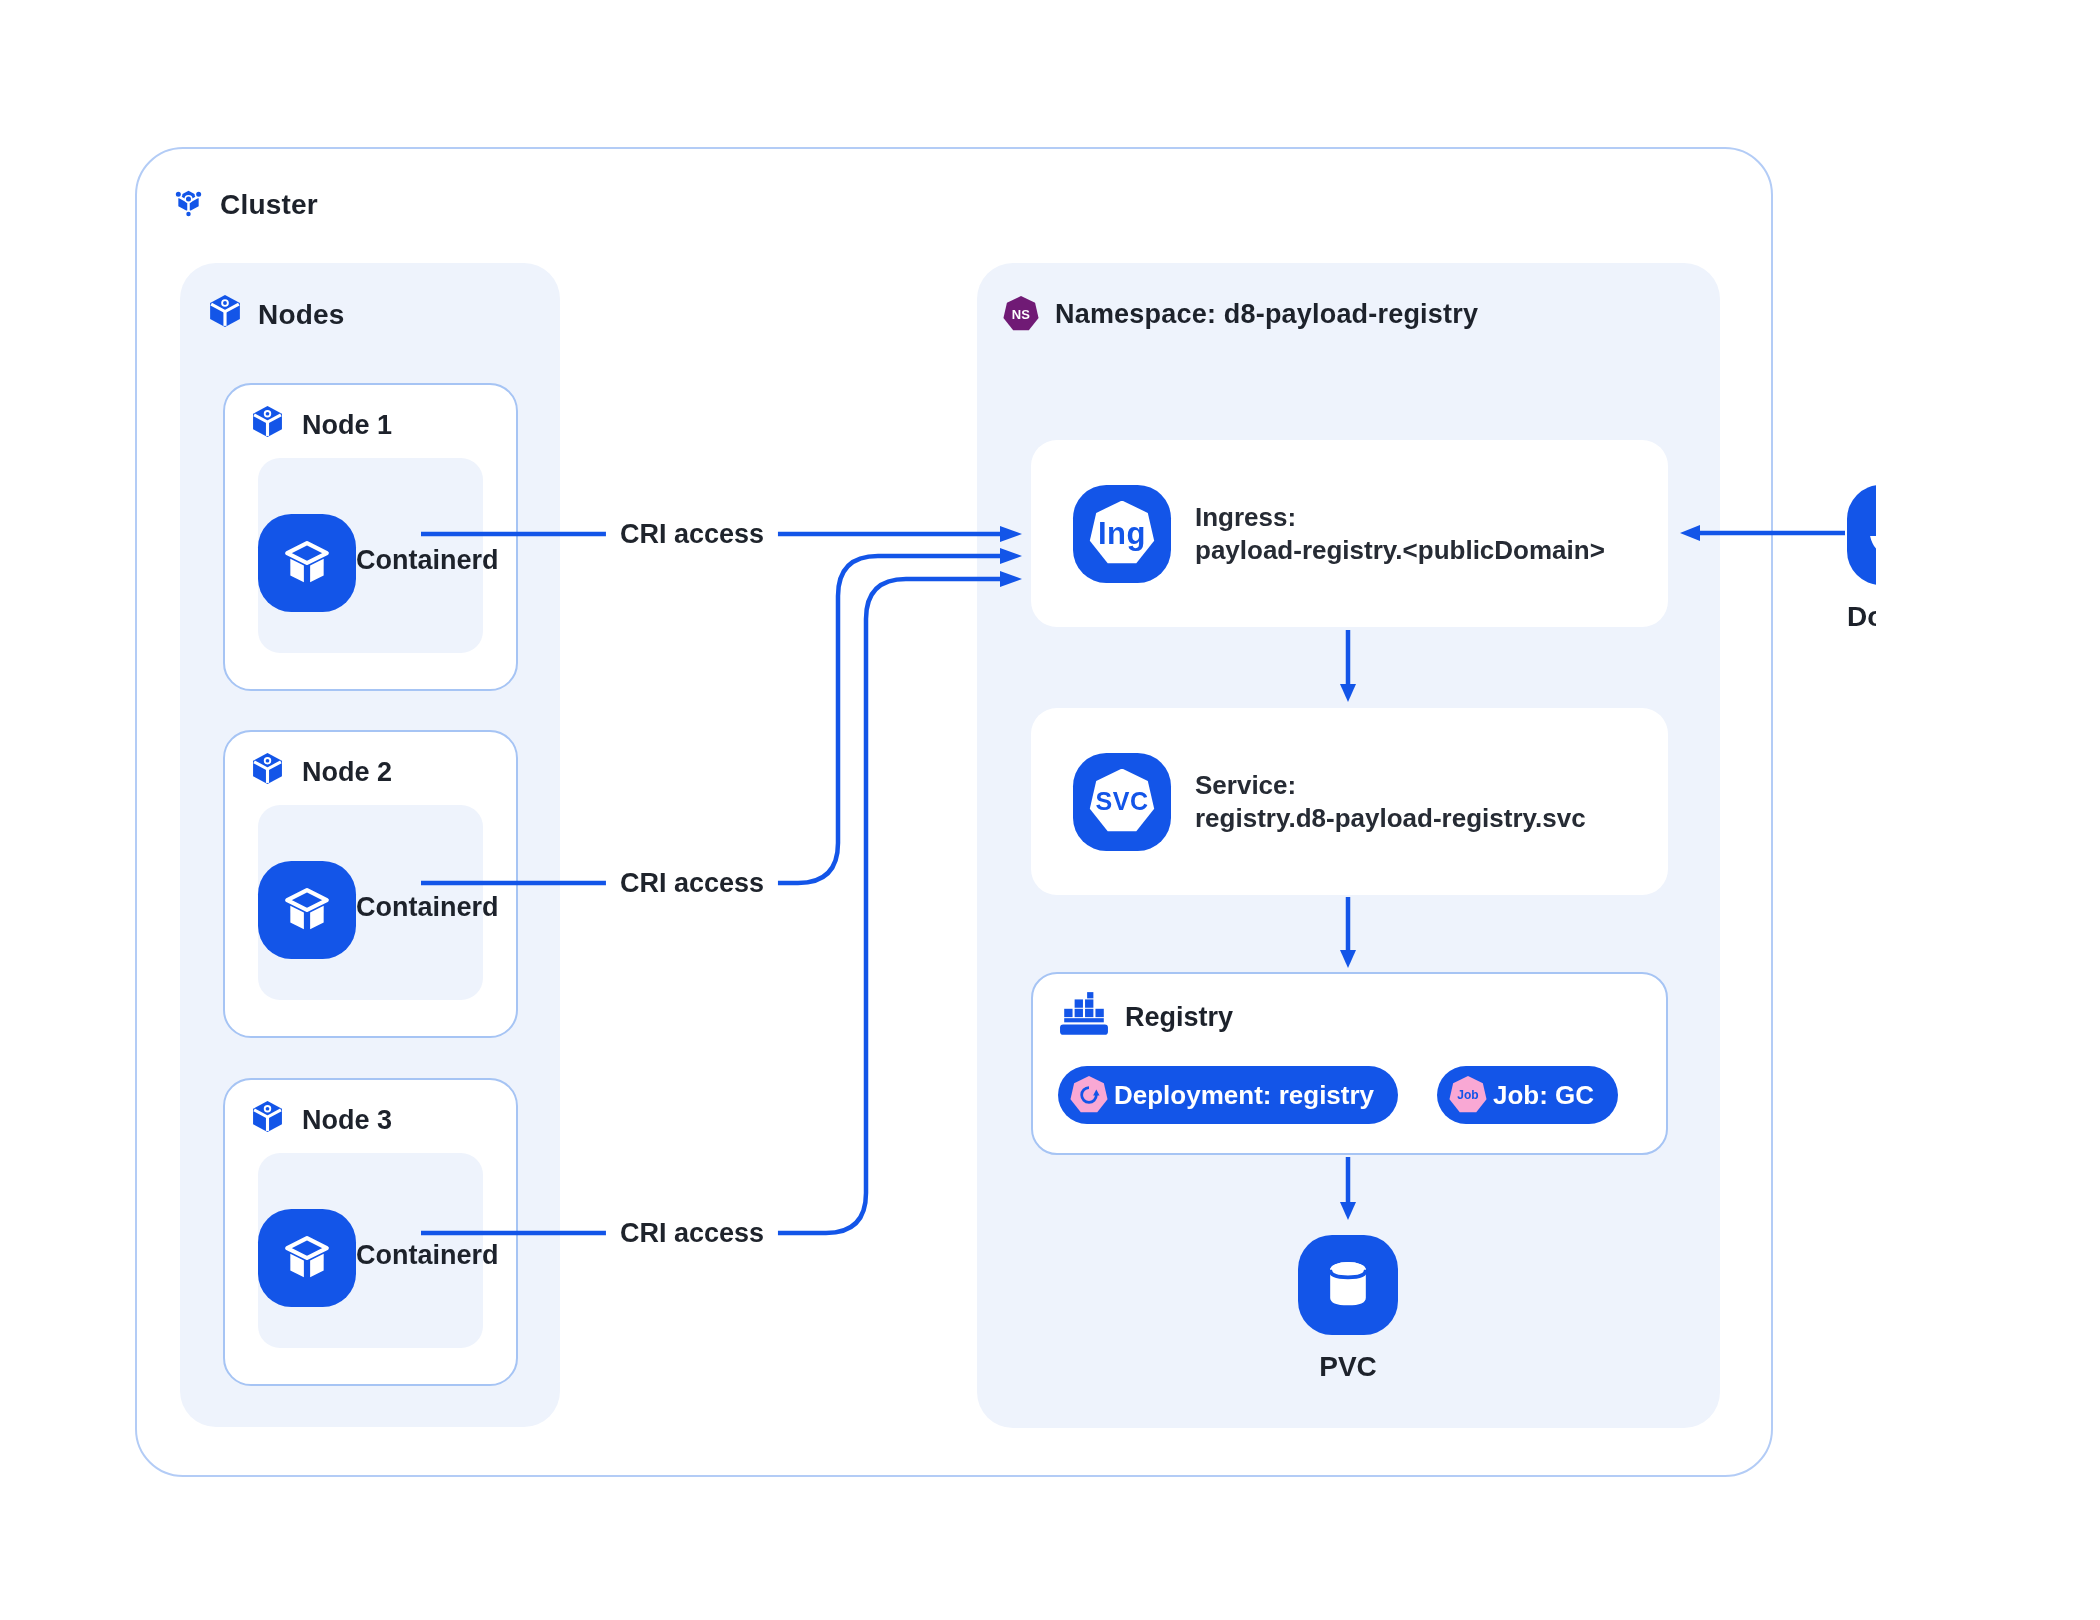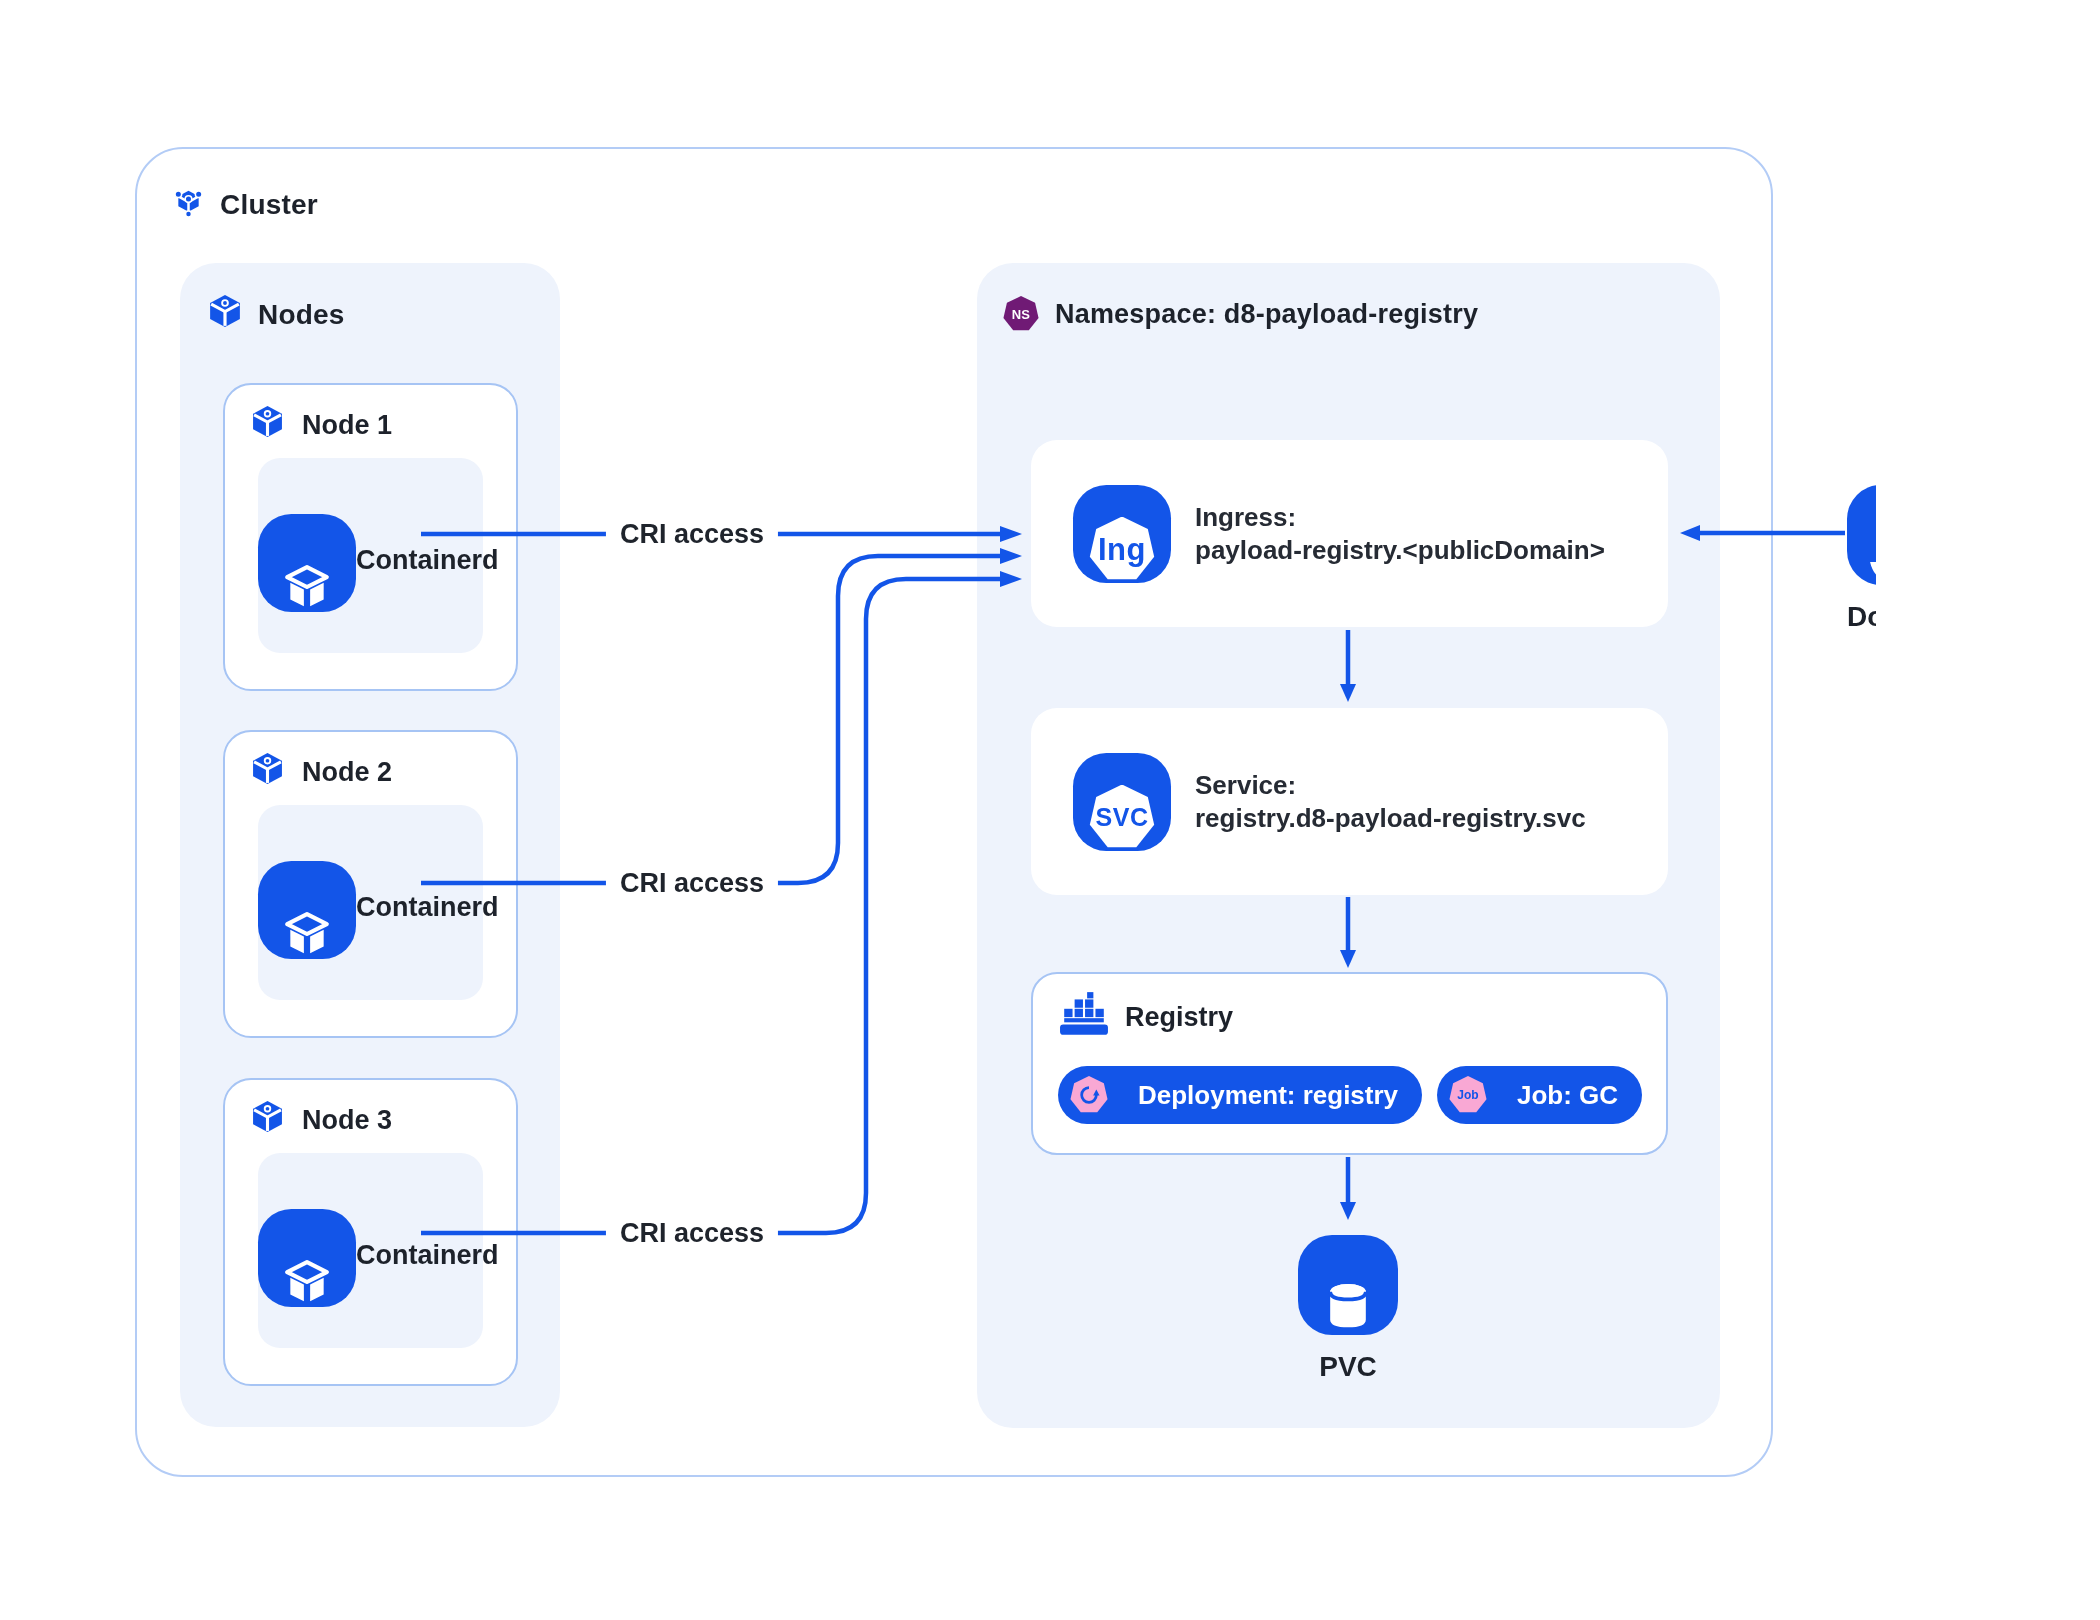--- a/index.html
+++ b/index.html
@@ -28,21 +28,21 @@
   }
   .node-card .node-hdr{
     position:absolute;left:26px;top:20px;display:flex;align-items:center;gap:18px;
     font-size:27px;font-weight:700;color:#1d222b;
   }
   .runtime-box{
     position:absolute;left:33px;top:73px;width:225px;height:195px;
     background:#eef3fc;border-radius:22px;display:flex;flex-direction:row;align-items:center;
   }
   .squircle{
-    background:#1355e8;border-radius:34%;display:flex;align-items:flex-end;justify-content:center;flex:none;
+    background:#1355e8;border-radius:34%;display:flex;align-items:center;justify-content:center;flex:none;
   }
   .sq-98{width:98px;height:98px;}
   .sq-100{width:100px;height:100px;}
   .runtime-box .squircle{margin-top:14px;}
   .runtime-label{margin-top:10px;font-size:27px;font-weight:700;color:#1d222b;}
   
   .res-card{
     position:absolute;left:1031px;width:637px;background:#ffffff;border-radius:26px;z-index:2;
     display:flex;align-items:center;box-sizing:border-box;padding-left:42px;
   }
@@ -61,21 +61,21 @@
   .registry-card{
     position:absolute;left:1031px;top:972px;width:637px;height:183px;background:#ffffff;
     border:2px solid #a6c4f4;border-radius:26px;z-index:2;box-sizing:border-box;
   }
   .registry-hdr{
     position:absolute;left:26px;top:18px;display:flex;align-items:center;gap:16px;
     font-size:27px;font-weight:700;color:#1d222b;
   }
   .pill{
     position:absolute;top:92px;height:58px;background:#1355e8;border-radius:29px;
-    display:flex;align-items:center;gap:30px;padding:0 24px 0 12px;box-sizing:border-box;
+    display:flex;align-items:center;gap:6px;padding:0 24px 0 12px;box-sizing:border-box;
     color:#ffffff;font-size:26px;font-weight:700;white-space:nowrap;
   }
   .pill-deploy{left:1056px;margin-left:-1031px;transform:translateX(1031px);} 
   
   .registry-card .pill-deploy{left:25px;top:92px;margin:0;transform:none;}
   .registry-card .pill-job{left:404px;top:92px;}
   
   .pvc-wrap{position:absolute;left:1298px;top:1235px;width:100px;z-index:2;text-align:center;}
   .pvc-label,.docker-label{margin-top:16px;font-size:28px;font-weight:700;color:#1d222b;white-space:nowrap;}
   .docker-wrap{position:absolute;left:1847px;top:485px;width:100px;z-index:2;text-align:center;}

